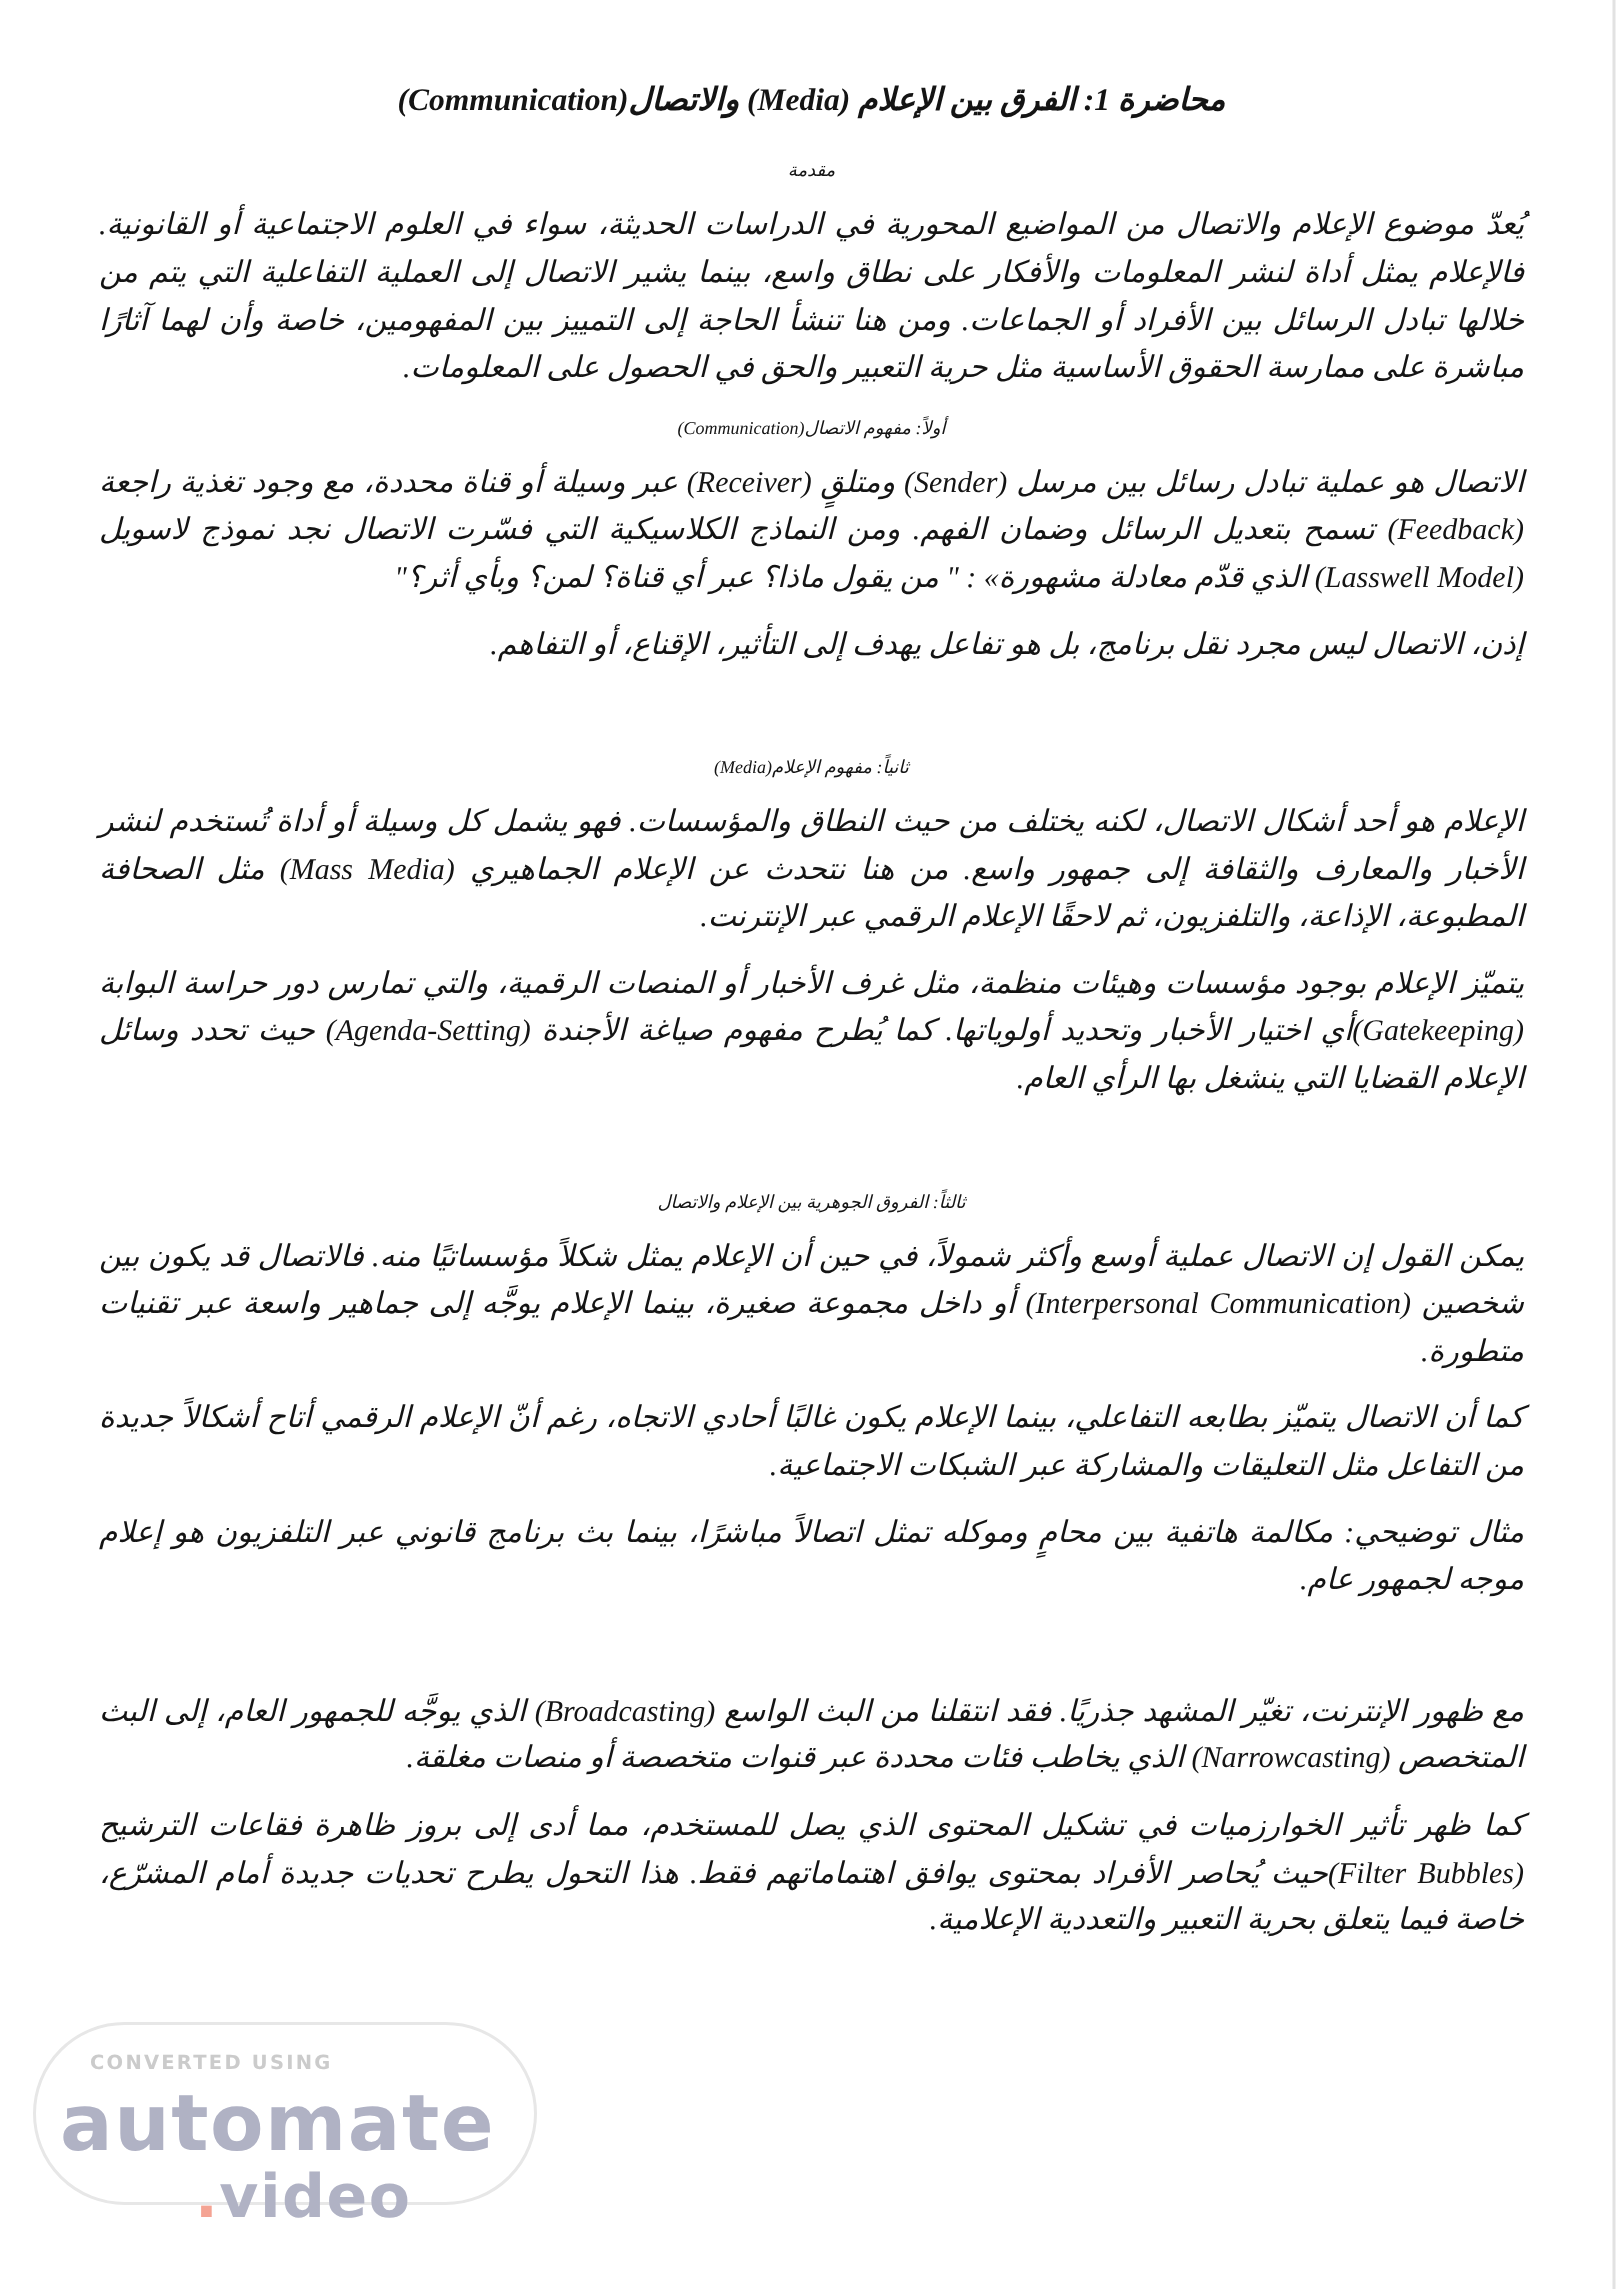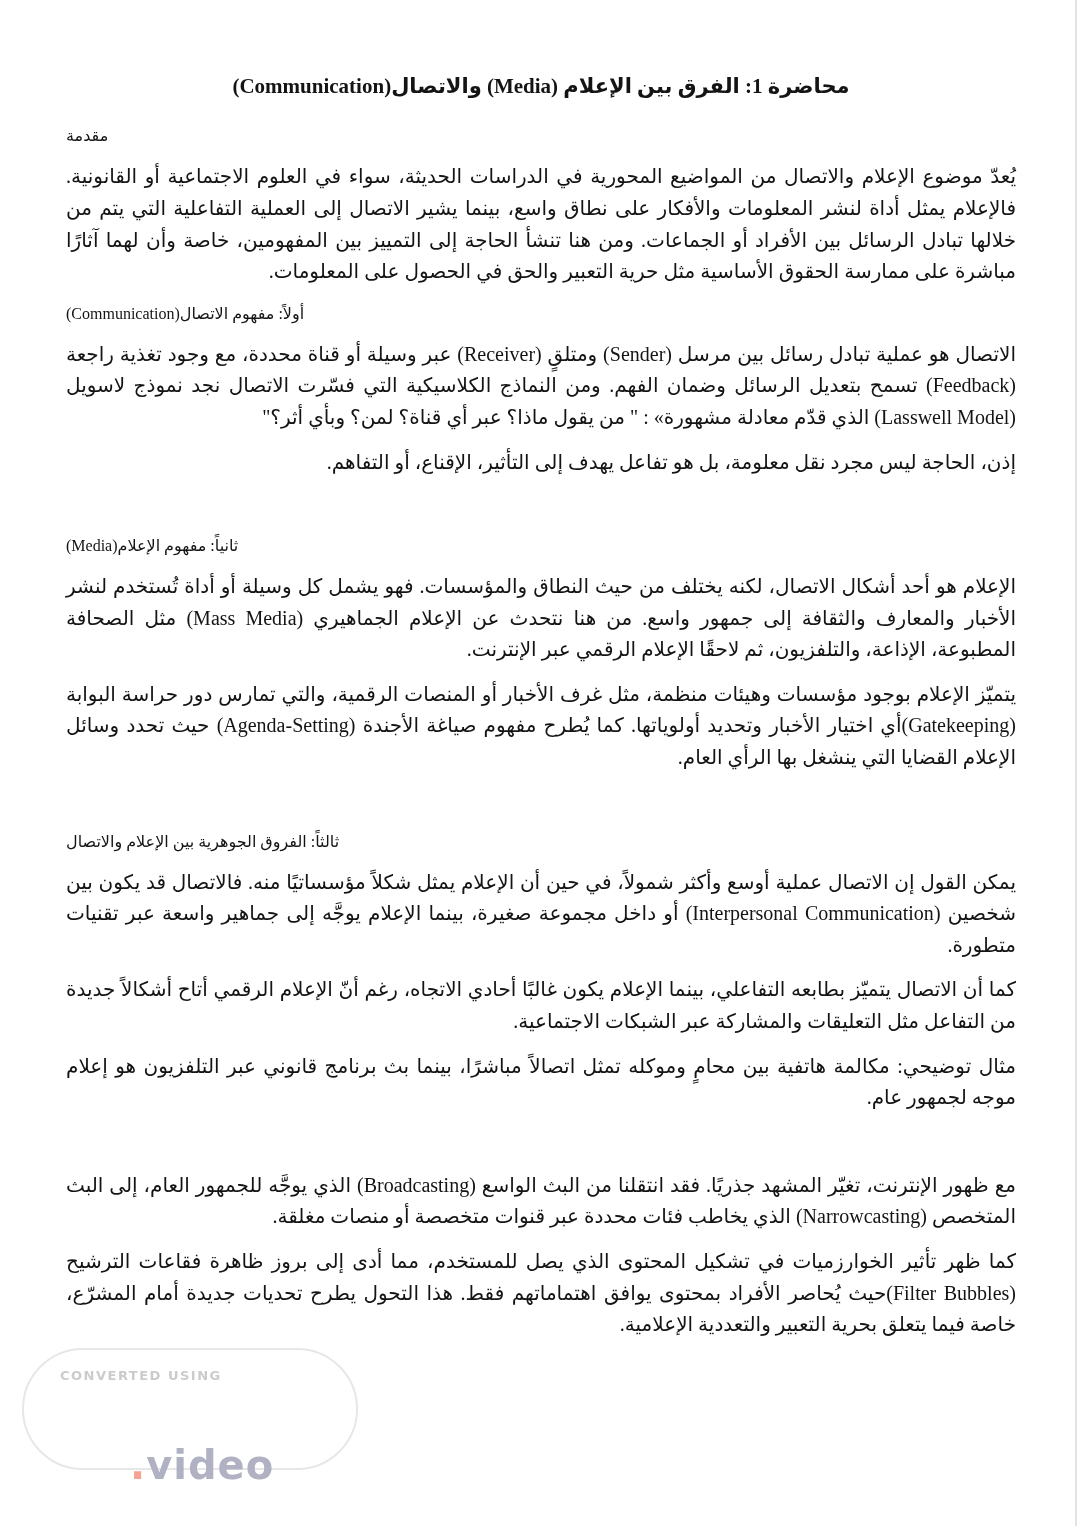--- a/index.html
+++ b/index.html
@@ -18,36 +18,37 @@
     right: 3px;
     width: 2px;
     height: 100%;
     background: #e2e2e2;
   }
   .doc {
     position: absolute;
     top: 0;
     right: 0;
     left: 0;
-    padding: 72px 64px 0 66px;
+    padding: 52px 64px 0 66px;
     direction: rtl;
+    font-style: italic;
   }
   .title {
     text-align: center;
     font-weight: bold;
     font-size: 21px;
     line-height: 1.35;
     margin: 0 0 24px 0;
   }
   section { margin-top: 14px; }
   section.gap-before { margin-top: 56px; }
   .heading {
-    font-size: 16px;
+    font-size: 12px;
     font-weight: 400;
-    text-align: left;
+    text-align: center;
     margin: 0 0 13px 0;
     line-height: 1.5;
   }
   .para {
     font-size: 20px;
     line-height: 1.58;
     text-align: justify;
     text-align-last: right;
     margin: 0 0 13px 0;
   }
@@ -107,21 +108,21 @@
       <section>
     <h2 class="heading">مقدمة</h2>
     <div>
           <p class="para">يُعدّ موضوع الإعلام والاتصال من المواضيع المحورية في الدراسات الحديثة، سواء في العلوم الاجتماعية أو القانونية. فالإعلام يمثل أداة لنشر المعلومات والأفكار على نطاق واسع، بينما يشير الاتصال إلى العملية التفاعلية التي يتم من خلالها تبادل الرسائل بين الأفراد أو الجماعات. ومن هنا تنشأ الحاجة إلى التمييز بين المفهومين، خاصة وأن لهما آثارًا مباشرة على ممارسة الحقوق الأساسية مثل حرية التعبير والحق في الحصول على المعلومات.</p>
         </div>
   </section>
       <section>
     <h2 class="heading">أولاً: مفهوم الاتصال(Communication)</h2>
     <div>
           <p class="para">الاتصال هو عملية تبادل رسائل بين مرسل (Sender) ومتلقٍ (Receiver) عبر وسيلة أو قناة محددة، مع وجود تغذية راجعة (Feedback) تسمح بتعديل الرسائل وضمان الفهم. ومن النماذج الكلاسيكية التي فسّرت الاتصال نجد نموذج لاسويل (Lasswell Model) الذي قدّم معادلة مشهورة» :  " من يقول ماذا؟ عبر أي قناة؟ لمن؟ وبأي أثر؟"</p>
-          <p class="para">إذن، الحاجة ليس مجرد نقل معلومة، بل هو تفاعل يهدف إلى التأثير، الإقناع، أو التفاهم.</p>
+          <p class="para">إذن، الاتصال ليس مجرد نقل برنامج، بل هو تفاعل يهدف إلى التأثير، الإقناع، أو التفاهم.</p>
         </div>
   </section>
       <section class="gap-before">
     <h2 class="heading">ثانياً: مفهوم الإعلام(Media)</h2>
     <div>
           <p class="para">الإعلام هو أحد أشكال الاتصال، لكنه يختلف من حيث النطاق والمؤسسات. فهو يشمل كل وسيلة أو أداة تُستخدم لنشر الأخبار والمعارف والثقافة إلى جمهور واسع. من هنا نتحدث عن الإعلام الجماهيري (Mass Media) مثل الصحافة المطبوعة، الإذاعة، والتلفزيون، ثم لاحقًا الإعلام الرقمي عبر الإنترنت.</p>
           <p class="para">يتميّز الإعلام بوجود مؤسسات وهيئات منظمة، مثل غرف الأخبار أو المنصات الرقمية، والتي تمارس دور حراسة البوابة (Gatekeeping)أي اختيار الأخبار وتحديد أولوياتها. كما يُطرح مفهوم صياغة الأجندة (Agenda-Setting) حيث تحدد وسائل الإعلام القضايا التي ينشغل بها الرأي العام.</p>
         </div>
   </section>
       <section class="gap-before">
@@ -136,14 +137,15 @@
     <div>
           <p class="para">مع ظهور الإنترنت، تغيّر المشهد جذريًا. فقد انتقلنا من البث الواسع (Broadcasting) الذي يوجَّه للجمهور العام، إلى البث المتخصص (Narrowcasting) الذي يخاطب فئات محددة عبر قنوات متخصصة أو منصات مغلقة.</p>
           <p class="para">كما ظهر تأثير الخوارزميات في تشكيل المحتوى الذي يصل للمستخدم، مما أدى إلى بروز ظاهرة فقاعات الترشيح (Filter Bubbles)حيث يُحاصر الأفراد بمحتوى يوافق اهتماماتهم فقط. هذا التحول يطرح تحديات جديدة أمام المشرّع، خاصة فيما يتعلق بحرية التعبير والتعددية الإعلامية.</p>
         </div>
   </section>
     </main>
 </div>
 
 <div class="watermark" style="border-color: rgb(231, 231, 231);">
   <div class="wm-label" style="color: rgb(203, 203, 203);">CONVERTED USING</div>
+  <div class="wm-brand-top" style="color: rgb(176, 178, 196);">automate</div>
   <div class="wm-brand-bottom"><span class="wm-dot" style="color: rgb(244, 163, 147);">.</span><span style="color: rgb(176, 178, 196);">video</span></div>
 </div>
 
 </body></html>

